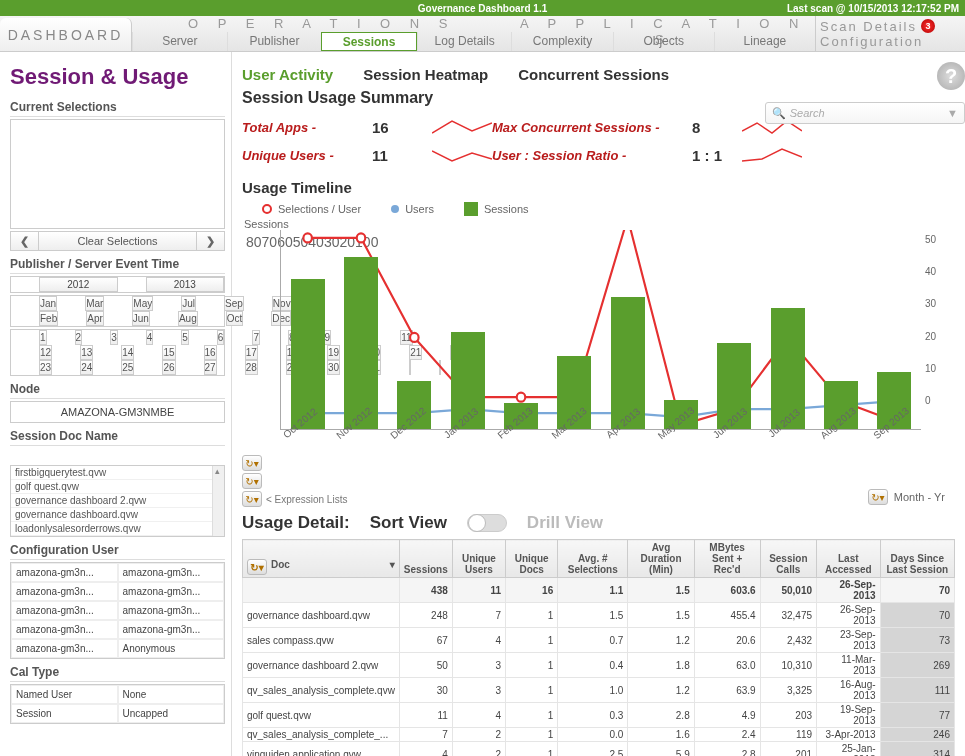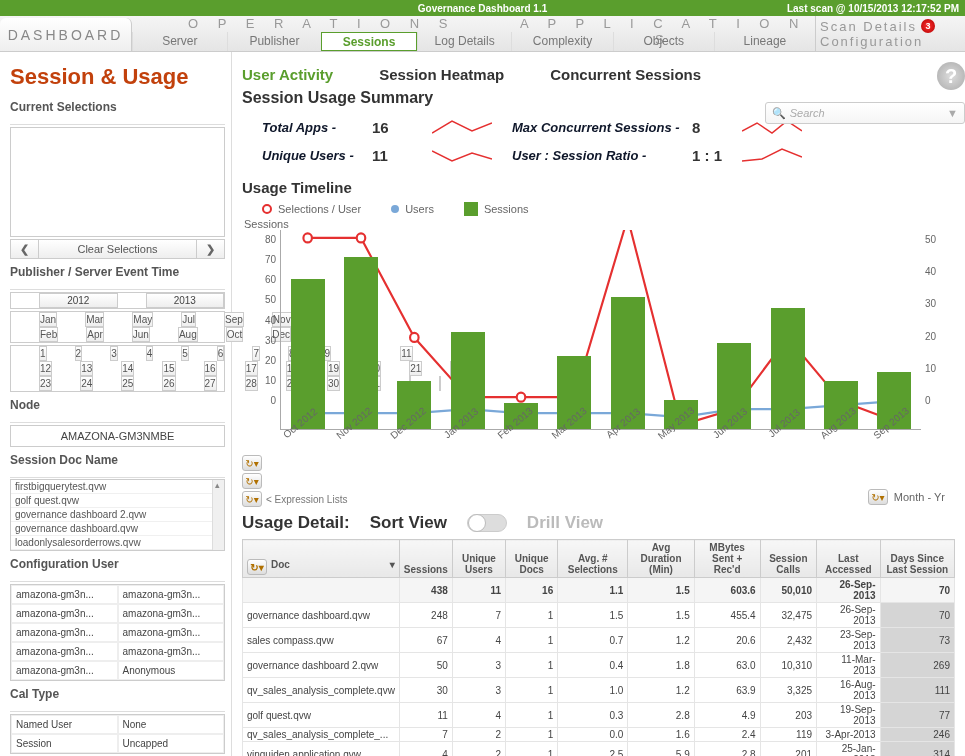--- a/index.html
+++ b/index.html
@@ -12,62 +12,62 @@
   .megatab { flex:1; display:flex; flex-direction:column; }
   .megatab-title { font-size:13px; letter-spacing:8px; color:#999; text-align:center; height:16px; line-height:16px; }
   .subtabs { display:flex; height:20px; }
   .subtab { flex:1; text-align:center; font-size:12px; color:#777; border-left:1px solid #ddd; padding-top:2px; cursor:pointer; }
   .subtab.active { border:1px solid #5a9e2d; background:#fff; color:#5a9e2d; font-weight:bold; }
   .scan-details { width:150px; font-size:13px; letter-spacing:2px; color:#999; display:flex; align-items:flex-start; justify-content:center; flex-direction:column; padding:2px 4px; border-left:1px solid #ccc; }
   .scan-details .sd { display:flex; align-items:center; gap:4px; }
   .badge-red { background:radial-gradient(#ff3030,#b00000); width:14px; height:14px; border-radius:50%; color:#fff; font-size:9px; display:inline-flex; align-items:center; justify-content:center; font-weight:bold; letter-spacing:0; }
   .main { display:flex; }
   .left-panel { width:232px; border-right:1px solid #ddd; padding:4px 6px 4px 10px; }
-  .page-title { color:#c2410c; font-size:22px; font-weight:bold; margin:8px 0 10px 0; }
-  .sect-title { font-weight:bold; font-size:12px; color:#555; border-bottom:1px solid #ddd; margin-top:6px; padding-bottom:10px; }
+  .page-title { color:#701a75; font-size:22px; font-weight:bold; margin:8px 0 10px 0; }
+  .sect-title { font-weight:bold; font-size:12px; color:#555; border-bottom:1px solid #ddd; margin-top:6px; padding-bottom:2px; }
   .selections-box { border:1px solid #ccc; height:110px; margin-top:2px; background:#fff; }
   .sel-nav { display:flex; border:1px solid #ccc; margin-top:2px; height:20px; align-items:stretch; background:linear-gradient(#fff,#eee); }
   .sel-nav .arrow { width:28px; display:flex;align-items:center;justify-content:center; font-weight:bold; color:#666; border-right:1px solid #ccc; cursor:pointer; }
   .sel-nav .arrow:last-child{border-right:none;border-left:1px solid #ccc;}
   .sel-nav .cls { flex:1; text-align:center; line-height:18px; font-size:11px; color:#555; cursor:pointer;}
   .mini-table { border:1px solid #ccc; margin-top:2px; font-size:10px; }
   .mini-table .hdr { display:flex; }
   .mini-table .hdr div { flex:1; text-align:center; border:1px solid #ccc; background:linear-gradient(#fff,#eee); padding:1px 0;margin-left:28px;}
   .mini-table .cell { flex:1; text-align:center; border:1px solid #eee; padding:0; font-size:10px; color:#555; }
   .node-box { border:1px solid #ccc; padding:4px; text-align:center; margin-top:2px; font-size:11px; }
-  .listbox { border:1px solid #ccc; margin-top:1px; max-height:76px; overflow:hidden; position:relative; }
+  .listbox { border:1px solid #ccc; margin-top:19px; max-height:76px; overflow:hidden; position:relative; }
   .listbox .scrollbar { position:absolute; right:0; top:0; bottom:0; width:12px; background:#f0f0f0; border-left:1px solid #ddd; }
   .listbox .scrollbar::after{content:"▴"; position:absolute; top:0; left:2px; font-size:9px;color:#888;}
   .listbox .row { padding:1px 4px; font-size:10px; color:#555; border-bottom:1px solid #f0f0f0; }
   .twocol-list { border:1px solid #ccc; margin-top:2px; }
   .twocol-list .row { display:flex; }
   .twocol-list .row div { flex:1; padding:3px 4px; font-size:10px; border:1px solid #eee;}
 
   .right-panel { flex:1; padding:0 10px 6px 10px; position:relative; }
-  .view-tabs { display:flex; align-items:center; gap:46px; margin:14px 0 6px 0; font-size:15px; }
+  .view-tabs { display:flex; align-items:center; gap:30px; margin:14px 0 6px 0; font-size:15px; }
   .view-tabs .vt { color:#333; font-weight:bold; cursor:pointer; }
   .view-tabs .vt.active { color:#5a9e2d; }
   .help-circle { position:absolute; right:0; top:10px; width:28px; height:28px; border-radius:50%; background:radial-gradient(#ddd,#aaa); color:#fff; font-size:20px; font-weight:bold; display:flex; align-items:center; justify-content:center; }
   .search-box { position:absolute; right:0; top:50px; width:200px; height:22px; border:1px solid #ccc; border-radius:3px; display:flex; align-items:center; padding:0 6px; color:#aaa; font-style:italic; background:linear-gradient(#fff,#f5f5f5);}
   .search-box .mag { font-style:normal; margin-right:4px; color:#888;}
   .search-box .chev { margin-left:auto; font-style:normal; color:#aaa;}
   .summary-title { font-size:16px; font-weight:bold; margin-top:4px; color:#333; }
   .summary-grid { display:grid; grid-template-columns: 130px 60px 60px 200px 50px 60px; row-gap:8px; margin:10px 0 14px 0; align-items:center; font-size:13px; color:#888; }
-  .summary-grid .lbl { font-style:italic; font-weight:bold; color:#0f172a;margin-left:20px; }
+  .summary-grid .lbl { font-style:italic; font-weight:bold; color:#b91c1c; }
   .summary-grid .val { font-weight:bold; color:#333; font-size:15px; text-align:left; }
   .spark { height:20px; }
   .timeline-title { font-weight:bold; font-size:15px; color:#333; }
   .legend { display:flex; gap:30px; margin:6px 0 2px 20px; font-size:11px; color:#666; align-items:center; }
   .lg-item { display:flex; align-items:center; gap:6px; }
   .lg-dot-red { width:10px; height:10px; border:2px solid #e53030; border-radius:50%; }
   .lg-dot-blue { width:8px; height:8px; background:#7aa8d8; border-radius:50%; }
   .lg-sq-green { width:14px; height:14px; background:#5a9e2d; }
   .axis-title { font-size:11px; color:#666; margin-left:2px; }
   .chart-wrap { position:relative; height:200px; margin-left:4px; display:flex; }
-  .chart-y { width:34px; display:flex; flex-direction:column; justify-content:space-between; text-align:right; font-size:10px; color:#666; padding:4px 4px 24px 0; }
+  .chart-y { width:34px; display:flex; flex-direction:row; justify-content:space-between; text-align:right; font-size:14px; color:#666; padding:4px 4px 24px 0; }
   .chart-y2 { width:34px; display:flex; flex-direction:column; justify-content:space-between; text-align:left; font-size:10px; color:#666; padding:4px 0 24px 4px; }
   .plot { flex:1; position:relative; border-left:1px solid #aaa; border-bottom:1px solid #aaa; }
   .bar { position:absolute; bottom:0; width:34px; background:#5a9e2d; }
   .xlabels { display:flex; margin-left:34px; margin-right:34px; }
   .xlabels div { flex:1; text-align:center; font-size:10px; color:#666; transform:rotate(-40deg); transform-origin:top left; white-space:nowrap; margin-top:6px; }
   .cycle-btn { width:20px; height:16px; background:linear-gradient(#fff,#ddd); border:1px solid #bbb; border-radius:3px; display:inline-flex; align-items:center; justify-content:center; font-size:10px; color:#b07000; cursor:pointer; }
   .expr-area { display:flex; flex-direction:column; gap:2px; margin:4px 0 6px 0; }
   .month-yr { position:absolute; right:10px; bottom:0; display:flex; align-items:center; gap:6px; font-size:11px; color:#666;}
   .detail-hdr { display:flex; align-items:center; gap:20px; font-size:17px; margin:8px 0 6px 0; color:#333; }
   .detail-hdr .lbl { font-weight:bold; }

